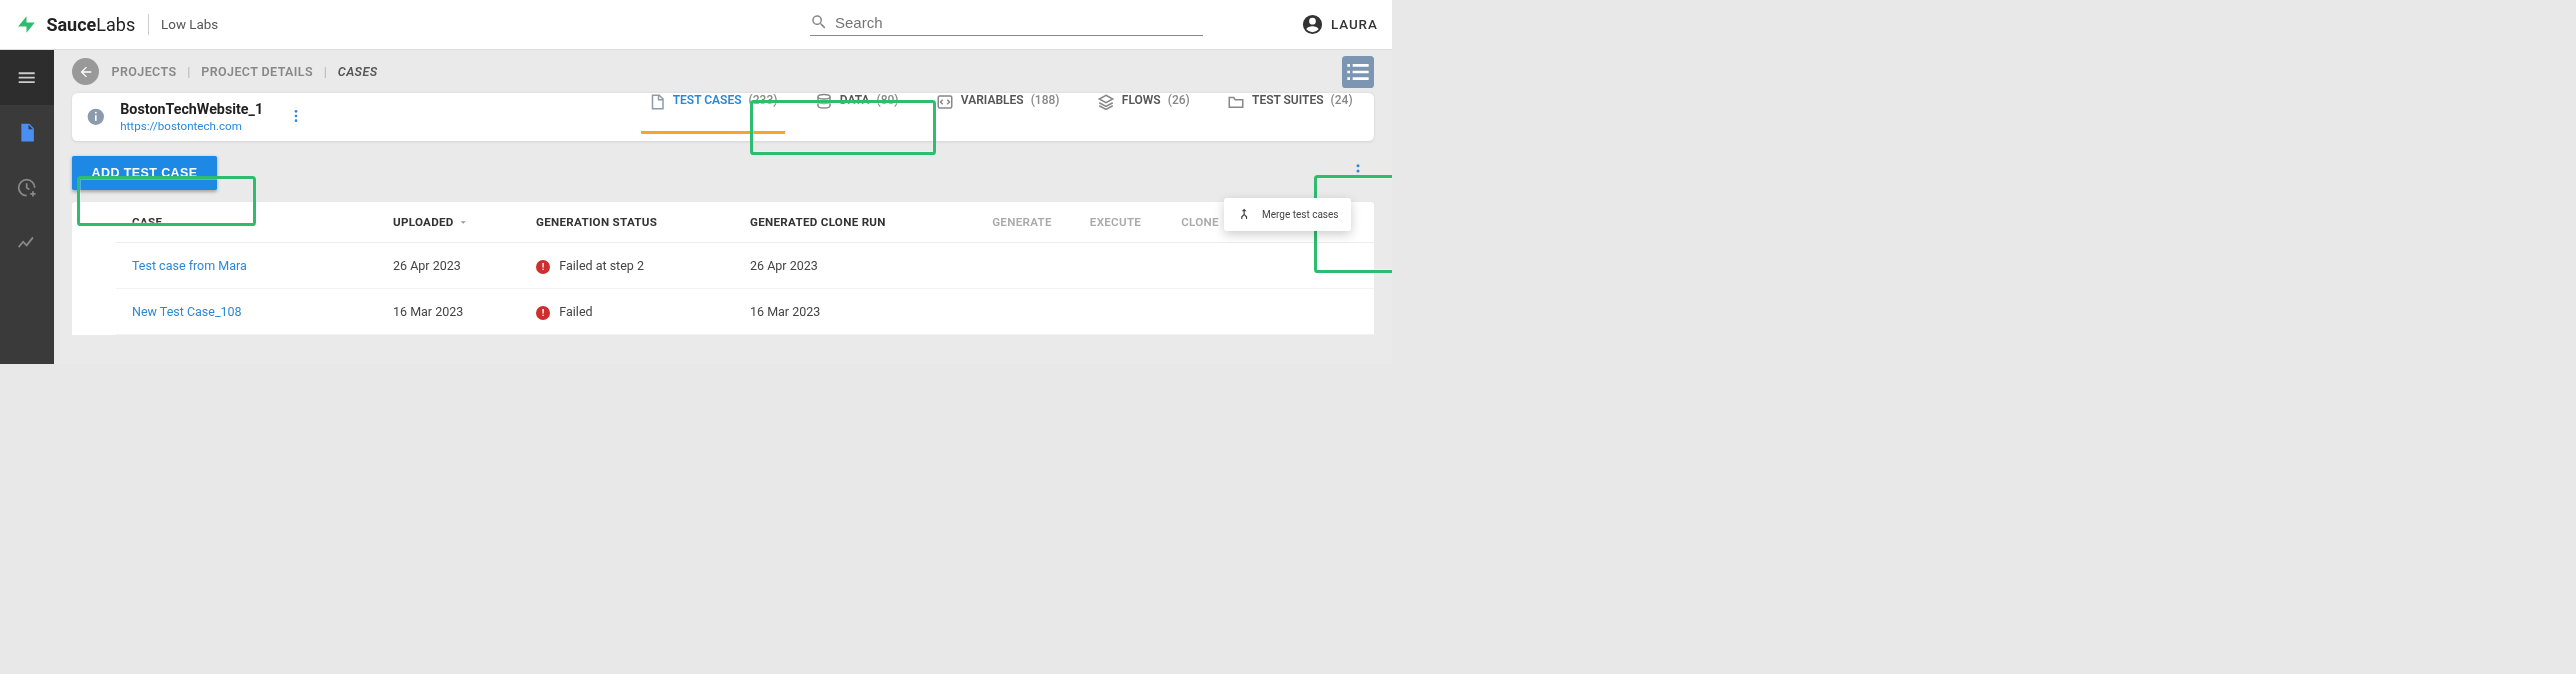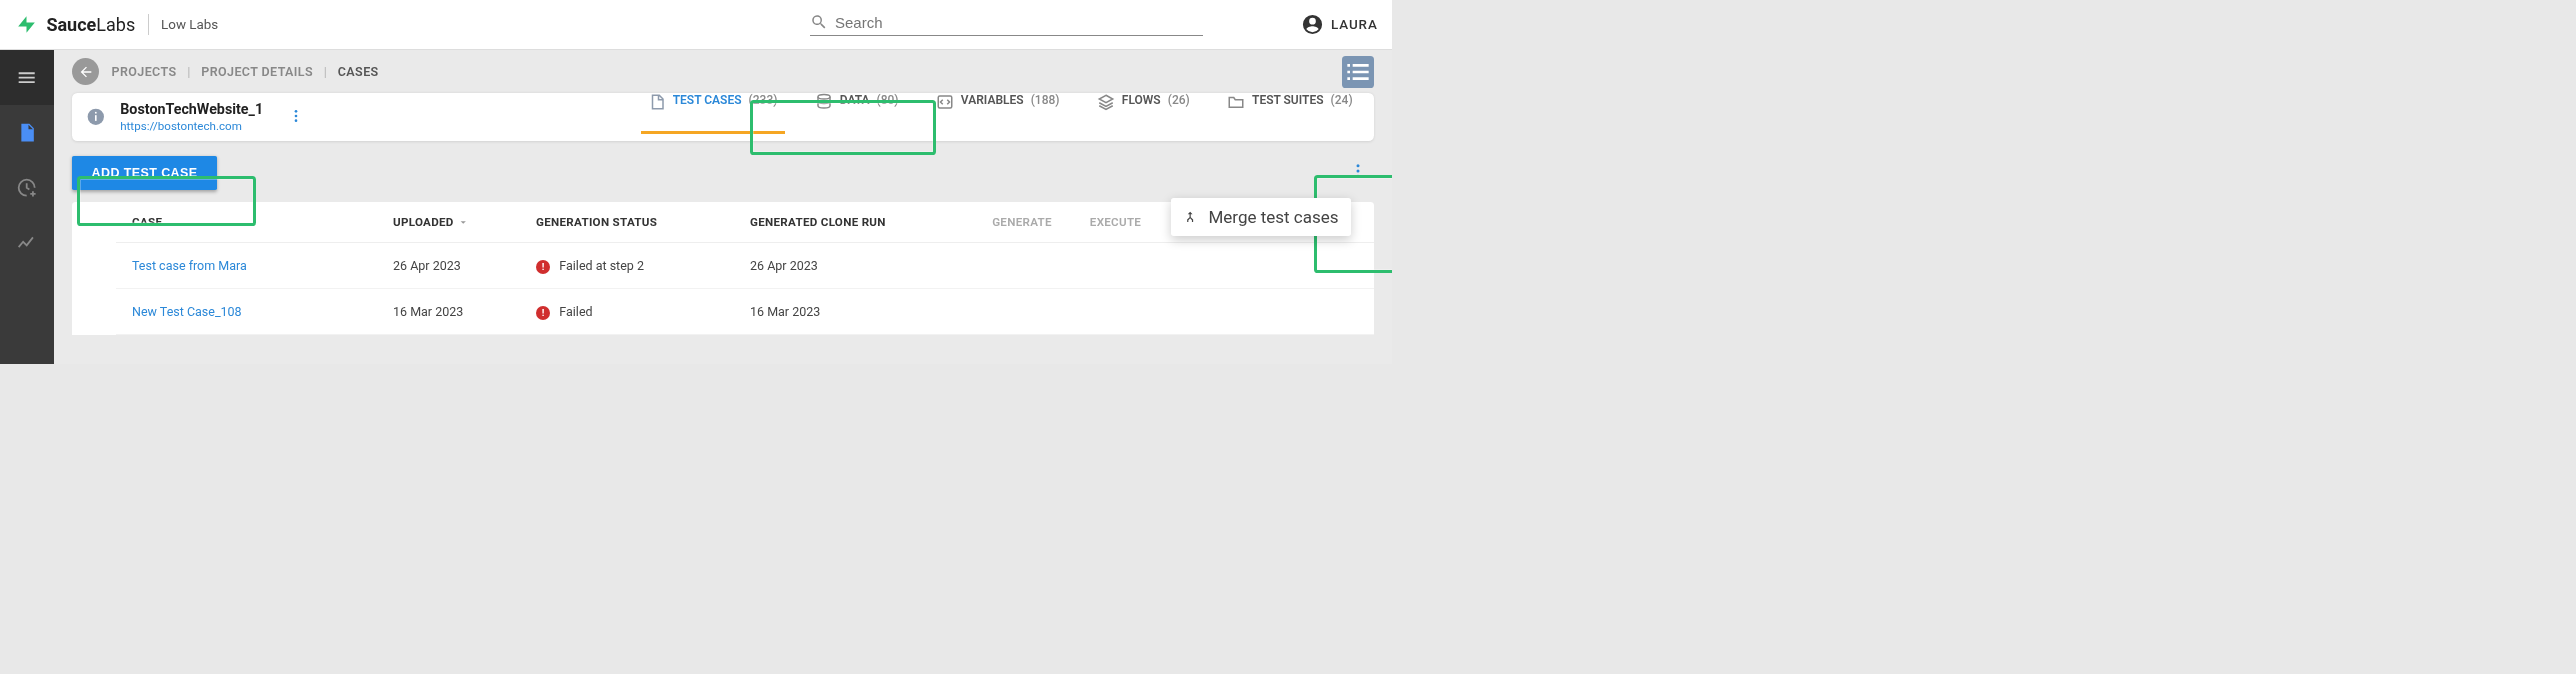--- a/index.html
+++ b/index.html
@@ -27,21 +27,21 @@
   .sidebar-item.ham { background: #2d2d2d; color: #ccc; }
 
   
   .main { position: absolute; top: 50px; left: 54px; right: 0; bottom: 0; background: #eaeaea; }
 
   .crumbrow { height: 43px; display: flex; align-items: center; padding: 0 18px; gap: 12.5px; }
   .back-circle { width: 27px; height: 27px; border-radius: 50%; background: #999; display: flex; align-items: center; justify-content: center; color: #fff; }
   .back-circle svg { width: 16px; height: 16px; }
   .crumbs { font-size: 12.5px; font-weight: 600; color: #888; letter-spacing: 0.4px; }
   .crumbs .sep { margin: 0 7.1px; color: #bbb; }
-  .crumbs .cur { color: #555; }
+  .crumbs .cur { color: #555; font-style: italic; }
   .view-toggle { margin-left: auto; width: 32px; height: 32px; background: #7b95b3; border-radius: 3.6px; display: flex; align-items: center; justify-content: center; color: #fff; }
 
   
   .project-card { margin: 0 18px; background: #fff; border-radius: 5.4px; box-shadow: 0 0.9px 2.7px rgba(0,0,0,0.1); height: 48px; display: flex; align-items: center; padding: 0 14.3px; gap: 14.3px; }
   .info-circle { width: 19.6px; height: 19.6px; color: #888; }
   .pname { font-size: 14.3px; font-weight: 700; color: #222; }
   .purl { font-size: 11.6px; color: #2b88d8; text-decoration: none; }
   .vmenu { color: #2b88d8; margin-left: 10.7px; }
   .vmenu svg { width: 16px; height: 16px; }
 
@@ -51,21 +51,21 @@
   .tab .count { color: #888; font-weight: 500; }
   .tab.active { color: #2b88d8; }
   .tab.active svg { color: #8d9aac; }
   .tab.active::after { content: ""; position: absolute; bottom: 7.1px; left: 0; right: 0; height: 2.7px; background: #f5a623; }
 
   
   .action-row { margin: 14.3px 18px 7.1px; display: flex; align-items: center; position: relative; }
   .add-btn { background: #1e88e5; color: #fff; border: none; font-size: 12.5px; font-weight: 600; letter-spacing: 0.4px; padding: 9.8px 19.6px; border-radius: 1.8px; box-shadow: 0 1.8px 3.6px rgba(0,0,0,0.3); }
   .more-btn { margin-left: auto; color: #2b88d8; padding: 7.1px; }
 
-  .menu-popup { position: absolute; right: 23px; top: 43px; background: #fff; border-radius: 2.7px; box-shadow: 0 3.6px 10.7px rgba(0,0,0,0.2); padding: 9px 12.5px; font-size: 17px; color: #444; display: flex; align-items: center; gap: 11px; z-index: 10; }
+  .menu-popup { position: absolute; right: 23px; top: 43px; background: #fff; border-radius: 2.7px; box-shadow: 0 3.6px 10.7px rgba(0,0,0,0.2); padding: 9px 12.5px; font-size: 10px; color: #444; display: flex; align-items: center; gap: 11px; z-index: 10; }
   .menu-popup svg { width: 14.3px; height: 14.3px; }
 
   
   .table-wrap { margin: 12px 18px; background: #fff; border-radius: 3.6px 3.6px 0 0; overflow: hidden; position: relative; padding-left: 44px; }
   .thead { display: flex; align-items: center; height: 41px; border-bottom: 0.9px solid #eee; font-size: 11.6px; font-weight: 700; color: #333; letter-spacing: 0.3px; }
   .thead .dim { color: #aaa; font-weight: 600; }
   .col-case { width: 277px; padding-left: 16px; }
   .col-up { width: 143px; display: flex; align-items: center; gap: 3.6px; }
   .col-gen { width: 214px; }
   .col-glr { width: 223px; }

